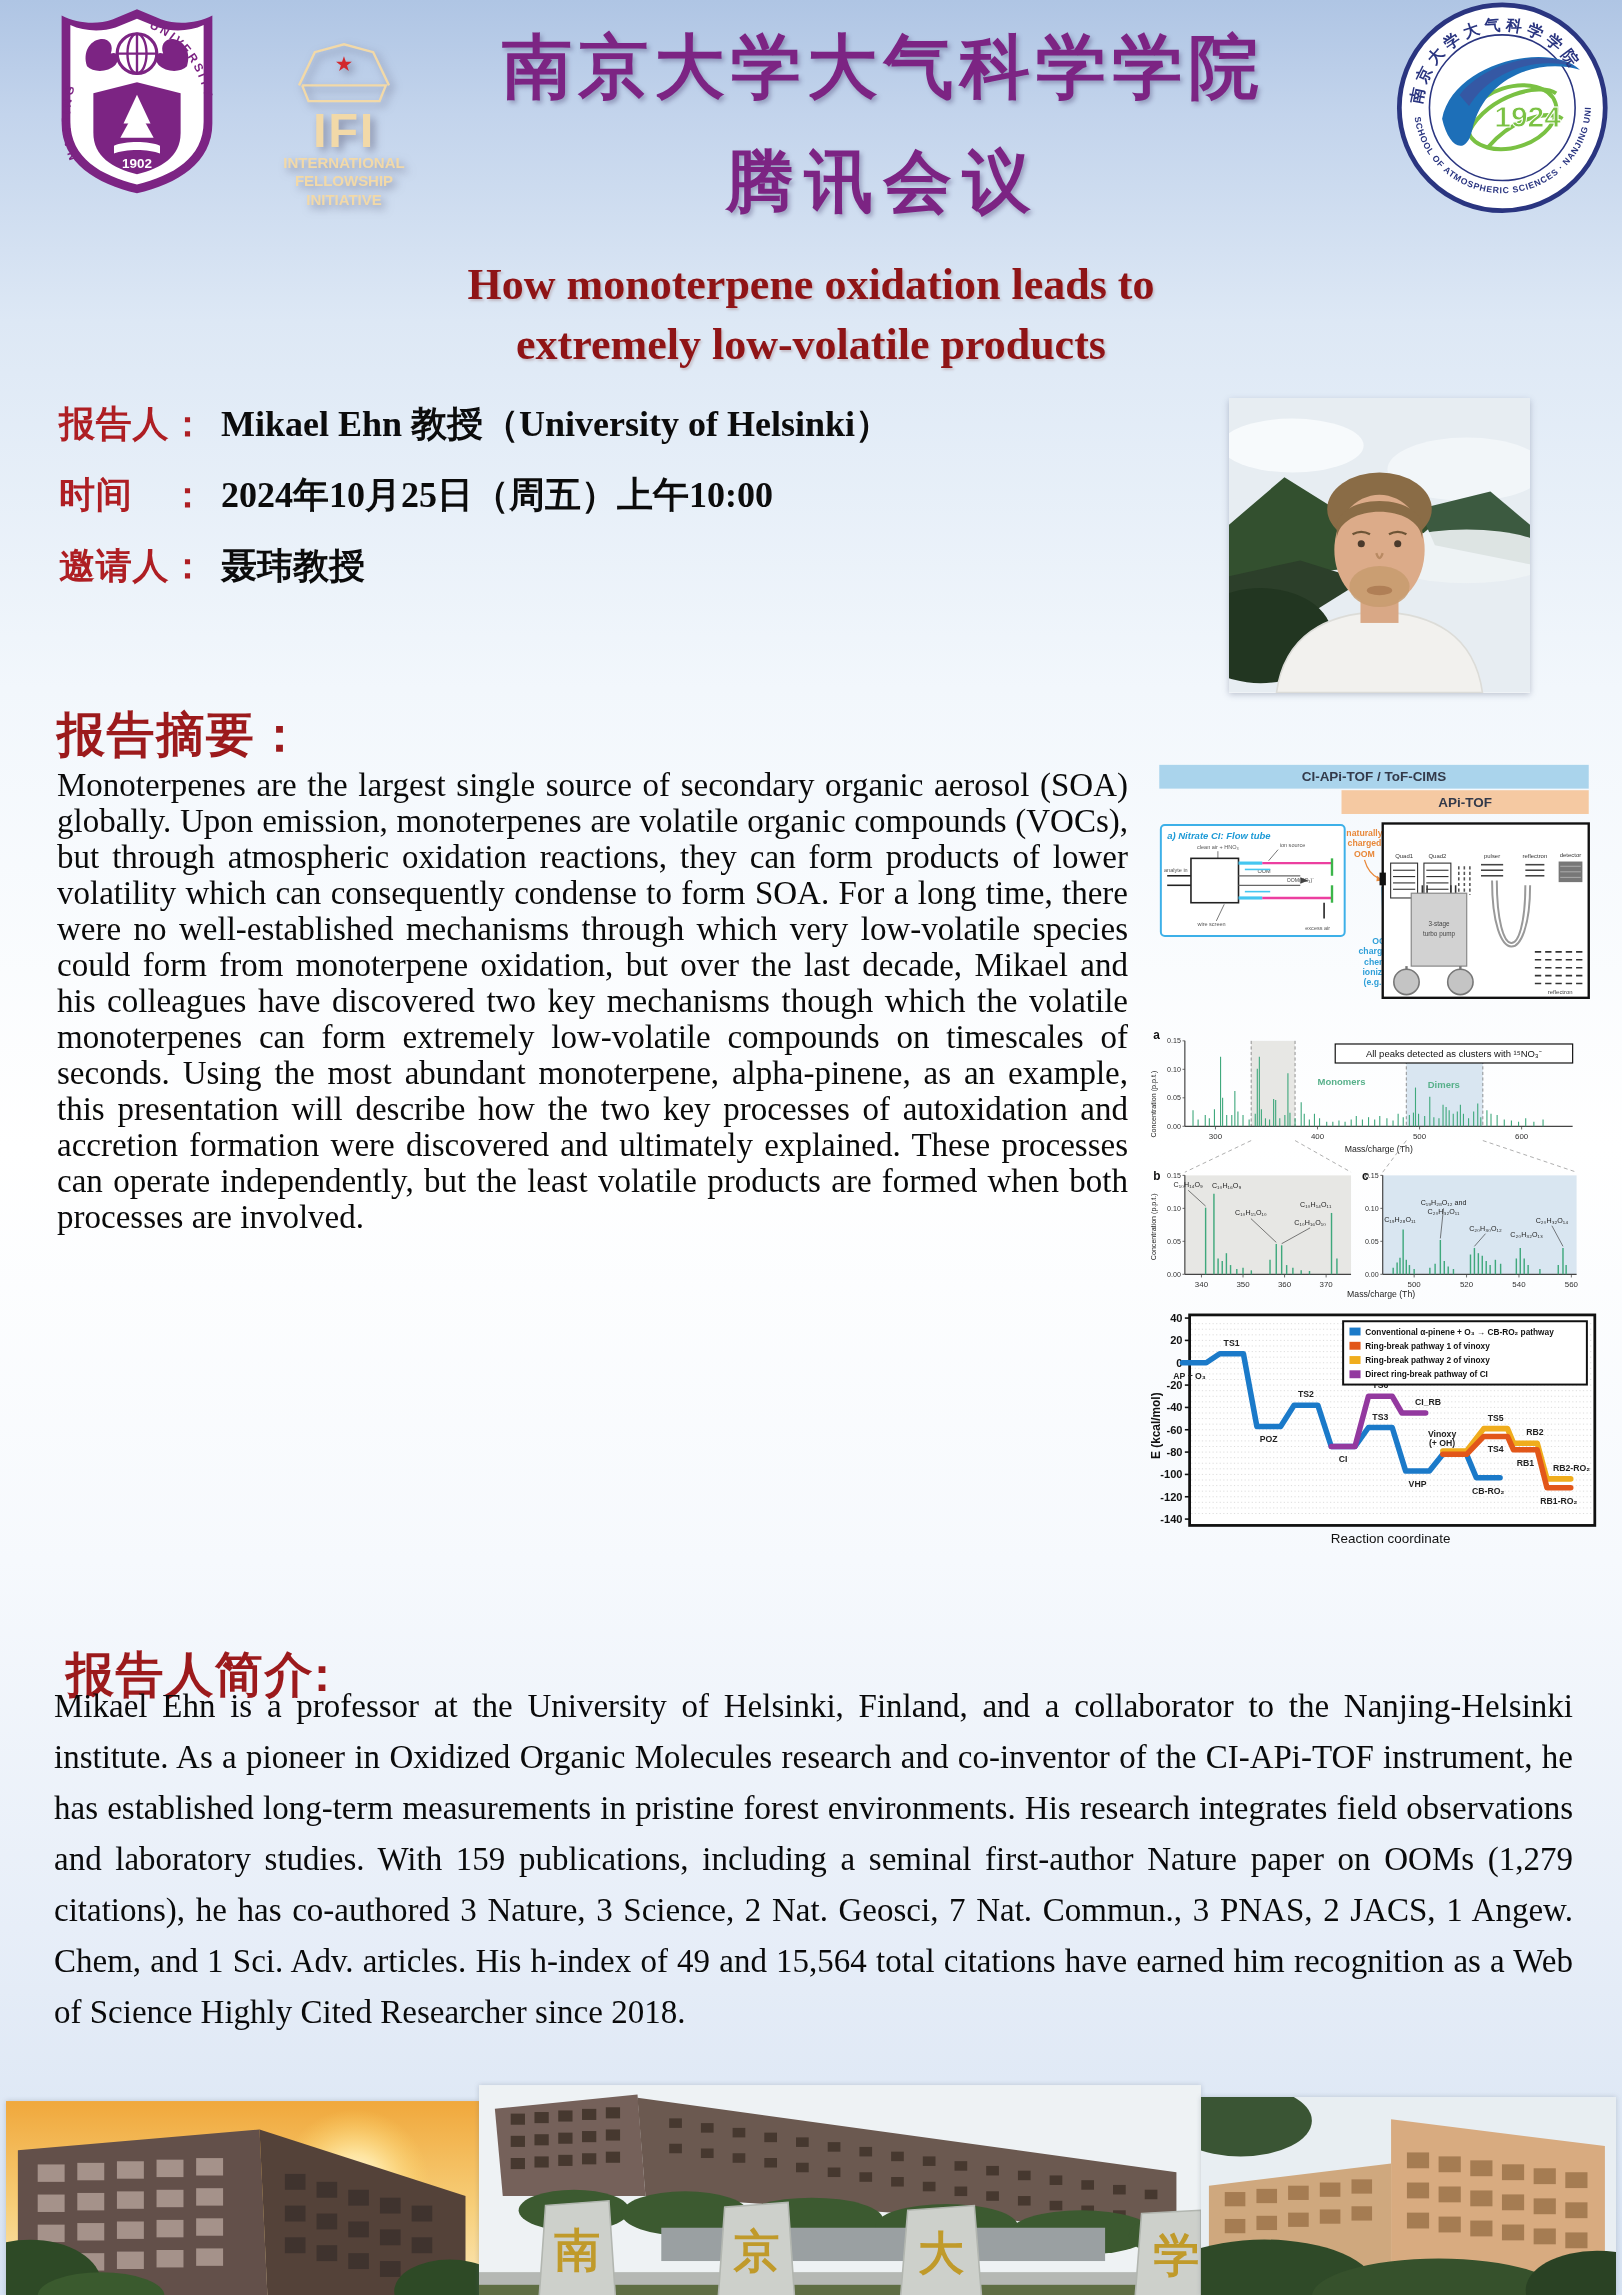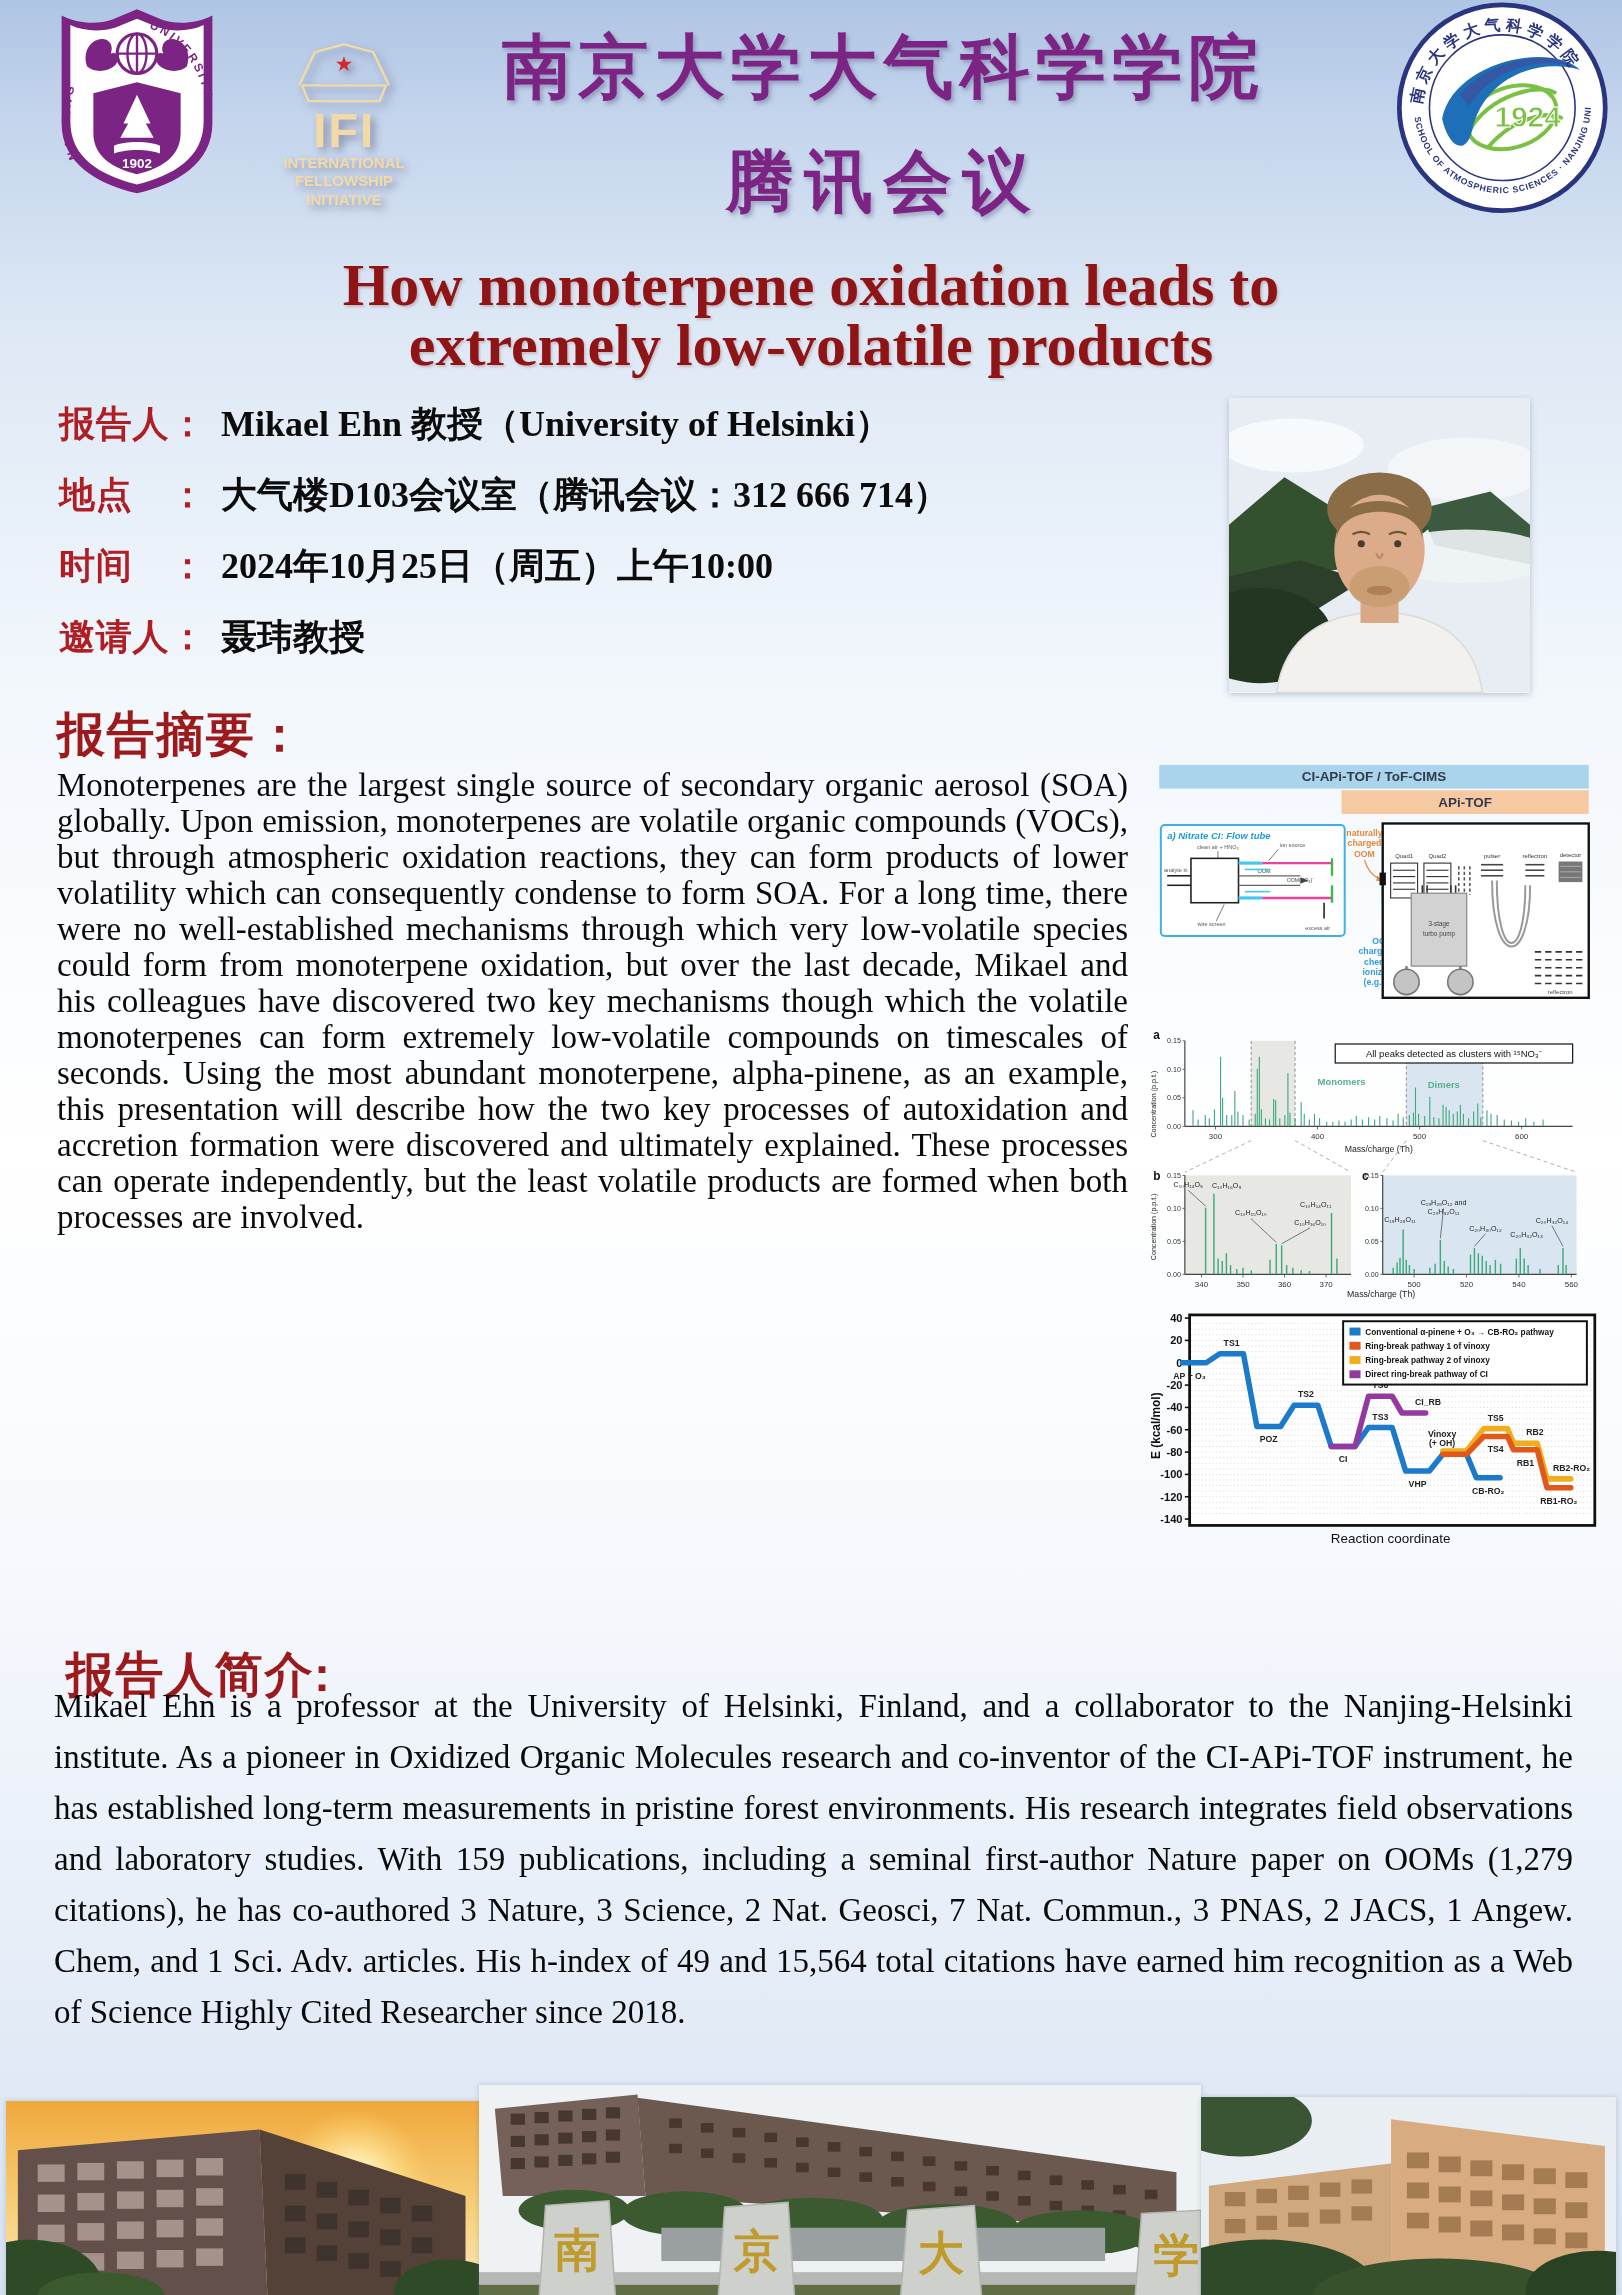--- a/index.html
+++ b/index.html
@@ -13,21 +13,21 @@
   .nju-seal{position:absolute;left:41px;top:6.3px;width:192px;height:190px;}
   .ifi-logo{position:absolute;left:269px;top:38px;width:150px;height:170px;filter:drop-shadow(4px 4.8px 4px rgba(80,80,110,.55));}
   .sas-logo{position:absolute;left:1393px;top:0px;width:217px;height:215px;}
   .title-zone{position:absolute;left:412px;top:20.6px;width:943px;text-align:center;color:#7c2483;}
   .school-title{font-size:70px;font-weight:bold;letter-spacing:6.3px;font-family:"Liberation Serif",serif;text-shadow:2.4px 3.2px 4px rgba(70,60,110,.35);}
   .event-title{margin-top:22px;font-size:68px;font-weight:bold;letter-spacing:11px;font-family:"Liberation Serif",serif;text-shadow:2.4px 3.2px 4px rgba(70,60,110,.35);}
   
   .lecture-title{
     position:absolute;left:0;top:255px;width:1622px;text-align:center;
     color:#8f1416;font-family:"Liberation Serif",serif;font-weight:bold;
-    font-size:60px;line-height:60px;text-shadow:1.6px 2.4px 2.4px rgba(120,60,60,.25);
+    font-size:44px;line-height:60px;text-shadow:1.6px 2.4px 2.4px rgba(120,60,60,.25);
   }
   
   .info-section{position:absolute;left:59px;top:400px;width:1141px;}
   .info-row{display:flex;align-items:baseline;height:71px;}
   .info-label{flex:0 0 162px;color:#ae1e23;font-weight:bold;font-size:36px;letter-spacing:0.8px;}
   .info-value{color:#0c0c0c;font-weight:bold;font-size:36px;font-family:"Liberation Serif",serif;}
   .speaker-photo{position:absolute;left:1229px;top:398px;width:301px;height:295px;background:#fff;box-shadow:0 1.6px 6.3px rgba(80,90,120,.35);}
   
   .sec-heading{position:absolute;color:#9c1a1c;font-weight:bold;font-size:48px;letter-spacing:1.6px;}
   #abstract-heading{left:57px;top:703px;}
@@ -122,24 +122,20 @@
 
   <div class="lecture-title">
     <div>How monoterpene oxidation leads to</div>
     <div>extremely low-volatile products</div>
   </div>
 
   <div class="info-section">
     <div class="info-row">
       <span class="info-label">报告人：</span>
       <span class="info-value">Mikael Ehn 教授（University of Helsinki）</span>
-    </div>
-    <div class="info-row">
-      <span class="info-label">地点　：</span>
-      <span class="info-value">大气楼D103会议室（腾讯会议：312 666 714）</span>
     </div>
     <div class="info-row">
       <span class="info-label">时间　：</span>
       <span class="info-value">2024年10月25日（周五）上午10:00</span>
     </div>
     <div class="info-row">
       <span class="info-label">邀请人：</span>
       <span class="info-value">聂玮教授</span>
     </div>
   </div>

